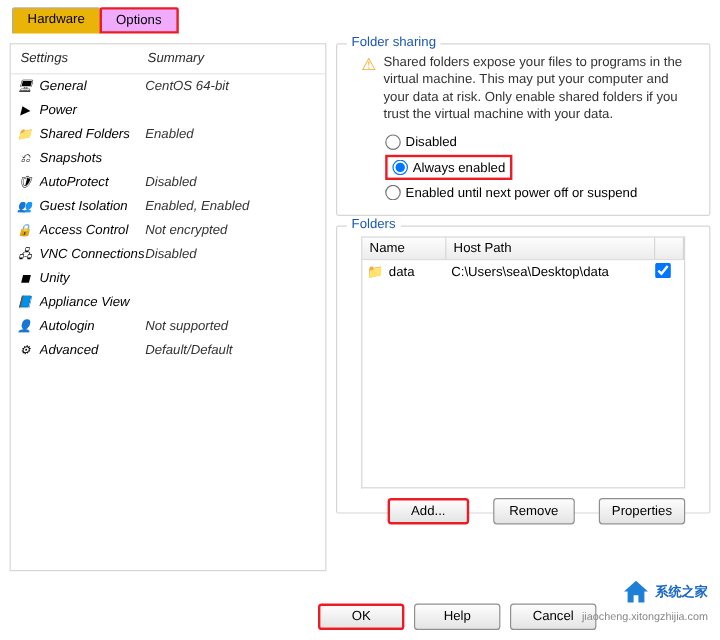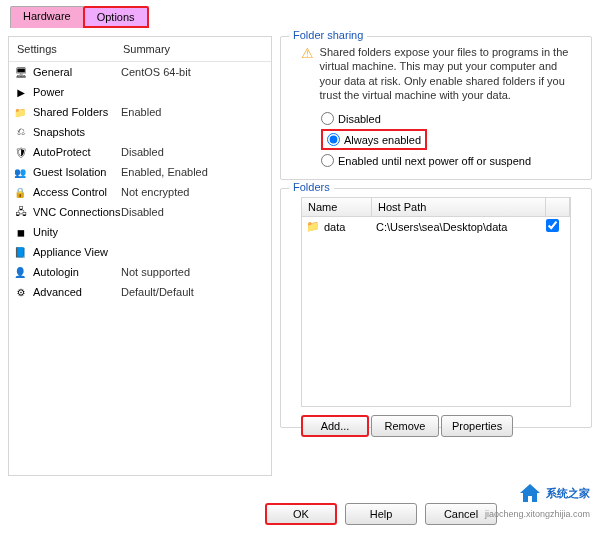--- a/index.html
+++ b/index.html
@@ -1,24 +1,24 @@
 <!DOCTYPE html>
 <html><head>
 <meta charset="utf-8">
 <style>
 * { box-sizing: border-box; margin: 0; padding: 0; font-family: 'Segoe UI', Tahoma, sans-serif; font-size: 11px; }
 body { background: #fff; width: 600px; height: 533px; position: relative; }
 .tabs { display: flex; margin: 6px 0 0 10px; }
-.tab { padding: 3px 12px; border: 1px solid #acacac; border-bottom: none; background: #f9a8d4; cursor: pointer; border-radius: 2px 2px 0 0; margin-right: -1px; }
+.tab { padding: 3px 12px; border: 1px solid #acacac; border-bottom: none; background: #eab308; cursor: pointer; border-radius: 2px 2px 0 0; margin-right: -1px; }
 .tab.active { background: #f0abfc; position: relative; z-index: 2; }
 .highlight-red { border: 2px solid #ed1c24; }
 .panel { display: flex; gap: 8px; padding: 8px; }
 .left { width: 264px; }
 .right { flex: 1; }
-.settings-box { border: 1px solid #d6d6d6; height: 440px; background: #fff; }
+.settings-box { border: 1px solid #d6d6d6; height: 440px; background: #fff; font-style: italic; }
 .settings-header { display: flex; border-bottom: 1px solid #e5e5e5; padding: 6px 8px; font-weight: normal; color: #2a2a2a; }
 .settings-header .col-settings { width: 106px; }
 .settings-row { display: flex; align-items: center; padding: 2px 4px; cursor: pointer; }
 .settings-row .icon { width: 16px; height: 16px; margin-right: 4px; display: inline-flex; align-items: center; justify-content: center; font-size: 10px; }
 .settings-row .label { width: 88px; white-space: nowrap; overflow: hidden; }
 .settings-row .summary { color: #333; }
 .fieldset { border: 1px solid #d6d6d6; border-radius: 2px; padding: 8px 20px 10px; margin-bottom: 8px; position: relative; }
 .fieldset-title { position: absolute; top: -8px; left: 8px; background: #fff; padding: 0 4px; color: #1a57b8; }
 .warning-box { display: flex; gap: 6px; }
 .warn-icon { width: 16px; height: 16px; color: #f5a623; font-size: 14px; }
@@ -31,21 +31,21 @@
 .folder-table-head div { padding: 3px 6px; border-right: 1px solid #d6d6d6; }
 .fth-name { width: 70px; }
 .fth-host { flex: 1; }
 .fth-chk { width: 24px; border-right: none; }
 .folder-list { border: 1px solid #d6d6d6; border-top: none; height: 190px; background: #fff; overflow: auto; }
 .folder-row { display: flex; align-items: center; padding: 2px 4px; }
 .folder-row .ficon { width: 14px; height: 14px; margin-right: 4px; color: #d6b74a; }
 .fr-name { width: 52px; }
 .fr-host { flex: 1; }
 .fr-chk { width: 20px; }
-.btnrow { display: flex; gap: 2px; margin-top: 8px; }
+.btnrow { display: flex; gap: 20px; justify-content: flex-end; margin-top: 8px; }
 .btn { min-width: 68px; padding: 3px 10px; border: 1px solid #8f8f8f; background: linear-gradient(#fdfdfd,#e4e4e4); border-radius: 3px; cursor: pointer; text-align: center; }
 .btn.add-highlight { border: 2px solid #ed1c24; }
 .dialog-btns { position: absolute; bottom: 8px; right: 103px; display: flex; gap: 8px; }
 .dialog-btns .btn { min-width: 72px; }
 .ok-highlight { border: 2px solid #ed1c24; }
 .watermark { position: absolute; bottom: 28px; right: 10px; display: flex; align-items: center; gap: 4px; color: #1968c6; font-weight: bold; font-size: 14px; }
 .watermark .wicon { width: 24px; height: 24px; color: #1e7fd6; }
 .watermark-sub { position: absolute; bottom: 14px; right: 10px; font-size: 9px; color: #888; }
 .always-highlight { border: 2px solid #ed1c24; padding: 2px 4px; display: inline-block; }
 svg { display: block; }

